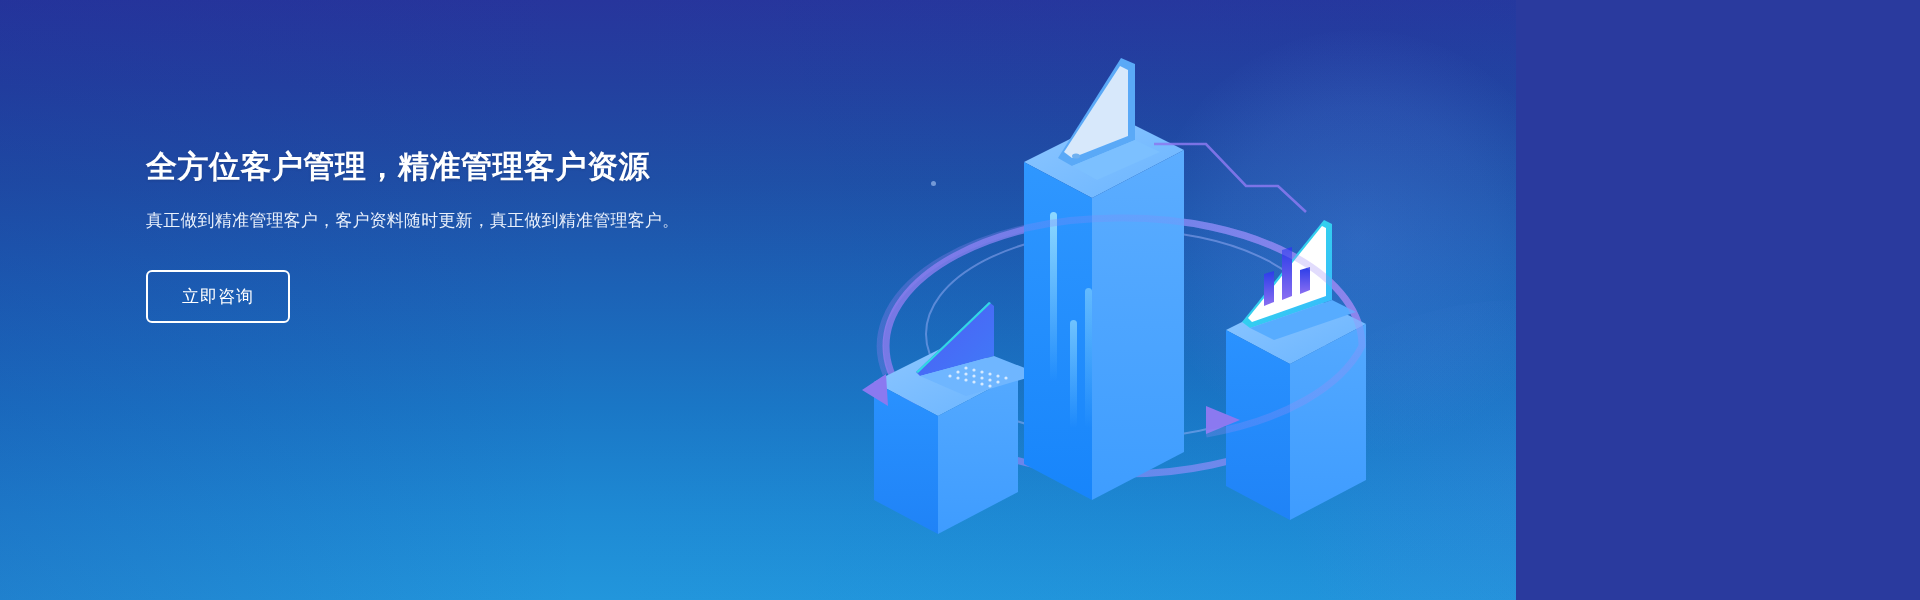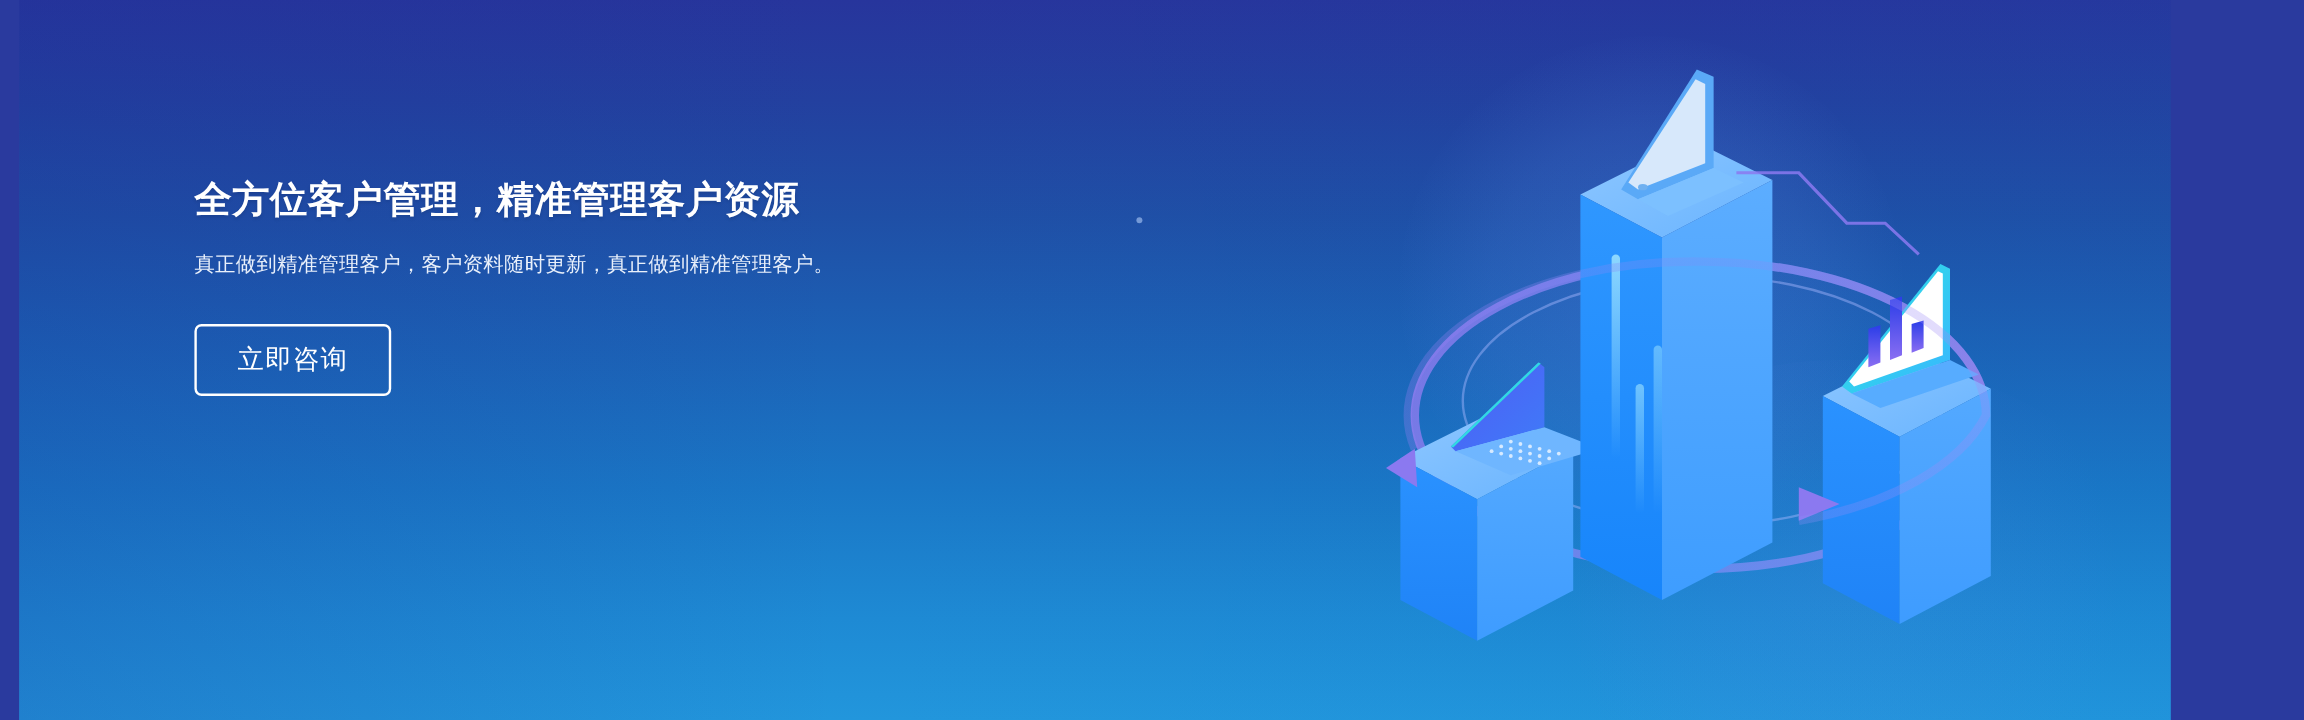--- a/index.html
+++ b/index.html
@@ -3,33 +3,32 @@
 <meta charset="utf-8">
 <style>
   * { margin:0; padding:0; box-sizing:border-box; }
   html, body { width:1920px; height:600px; overflow:hidden; }
   body {
     font-family: "Liberation Sans", "DejaVu Sans", sans-serif;
     background:#2a3a9e;
   }
   #banner {
     position:relative;
-    width:1793px;
+    width:1516px;
     height:600px;
     overflow:hidden;
     background:
       linear-gradient(180deg,
         #27359c 0%,
         #23409f 14%,
         #1f4fa6 30%,
         #1c62b6 48%,
         #1a77c6 68%,
         #1e8ad4 86%,
         #2296dc 100%);
-    margin-left: 16px;
   }
   
   #banner::after{
     content:"";
     position:absolute; inset:0;
     background:linear-gradient(90deg, rgba(25,45,150,0.20) 0%, rgba(25,45,150,0.0) 38%, rgba(10,110,200,0.06) 100%);
     pointer-events:none;
   }
 
   
@@ -72,21 +71,21 @@
     letter-spacing:.2px;
   }
   .cta{
     display:inline-block;
     margin-top:36px;
     padding:13px 34px;
     border:2px solid #ffffff;
     border-radius:6px;
     color:#ffffff;
     background:transparent;
-    font-size:22px;
+    font-size:17px;
     letter-spacing:1px;
     cursor:pointer;
     font-family:inherit;
   }
 
   
   .illus{
     position:absolute;
     right:122px;
     top:34px;

